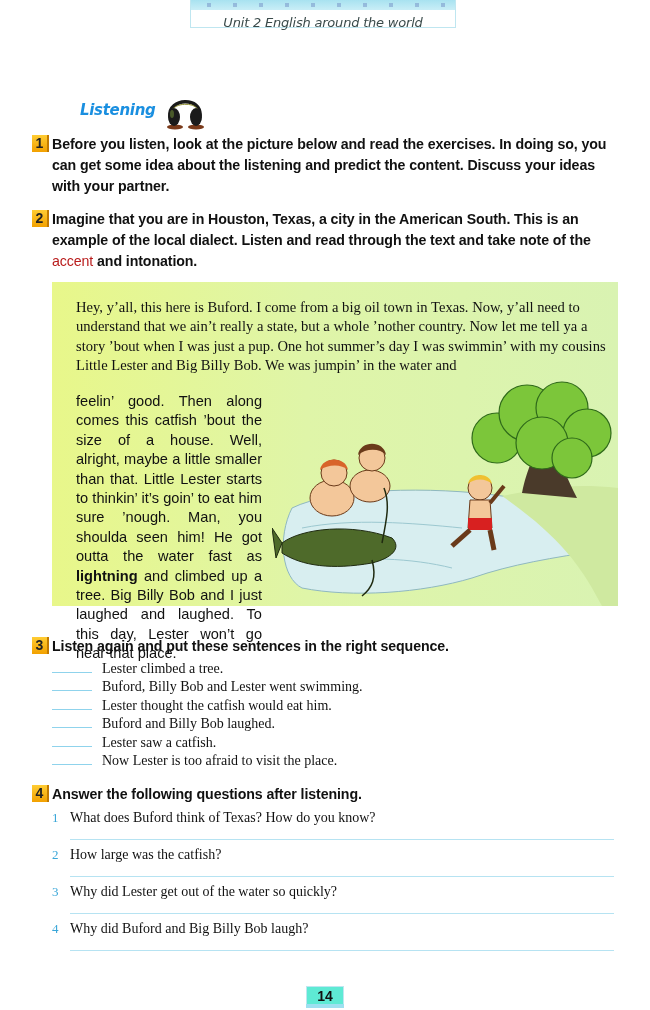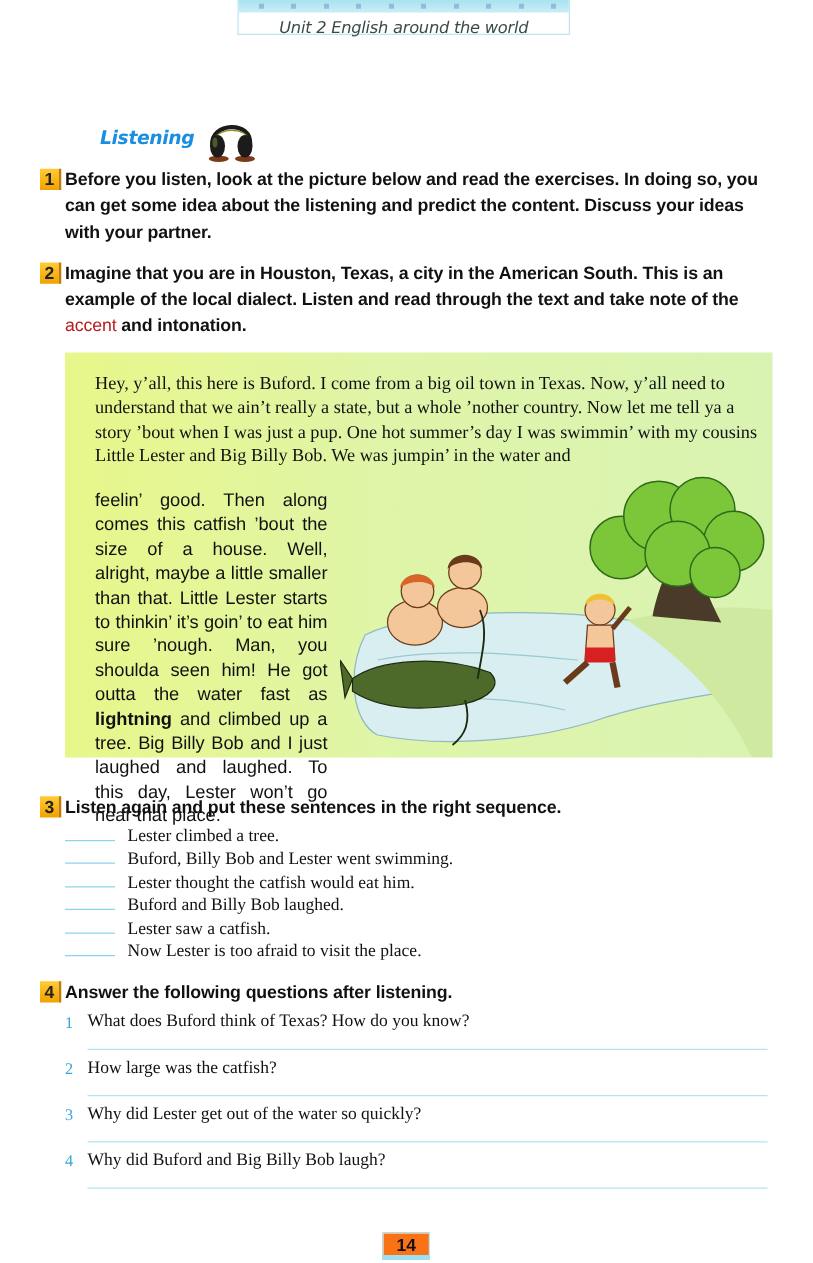--- a/index.html
+++ b/index.html
@@ -75,21 +75,21 @@
   
   .q-list { position: absolute; left: 52px; top: 808px; width: 562px; }
   .q-item { height: 37px; position: relative; }
   .q-num { position: absolute; left: 0; top: 2px; font-family: "Liberation Serif", serif; font-size: 13px; color: #39a6d8; }
   .q-text { position: absolute; left: 18px; top: 2px; font-family: "Liberation Serif", serif; font-size: 14px; color: #111; text-align: center; }
   .q-line { position: absolute; left: 18px; right: 0; top: 31px; border-bottom: 1.5px solid #b6e3f2; }
 
   
   .page-number {
     position: absolute; left: 306px; top: 986px; width: 38px; height: 22px;
-    border: 1px solid #bfe6f0; border-bottom: none; background: #f97316;
+    border: 1px solid #bfe6f0; border-bottom: none; background: #5eead4;
   }
   .page-number span {
     display: block; text-align: center; font-weight: bold; font-size: 14px; line-height: 18px; color: #111;
   }
   .page-number::after {
     content: ""; position: absolute; left: -1px; right: -1px; bottom: 0; height: 4px; background: #9ee0f0;
   }
 </style>
 </head>
 <body>

